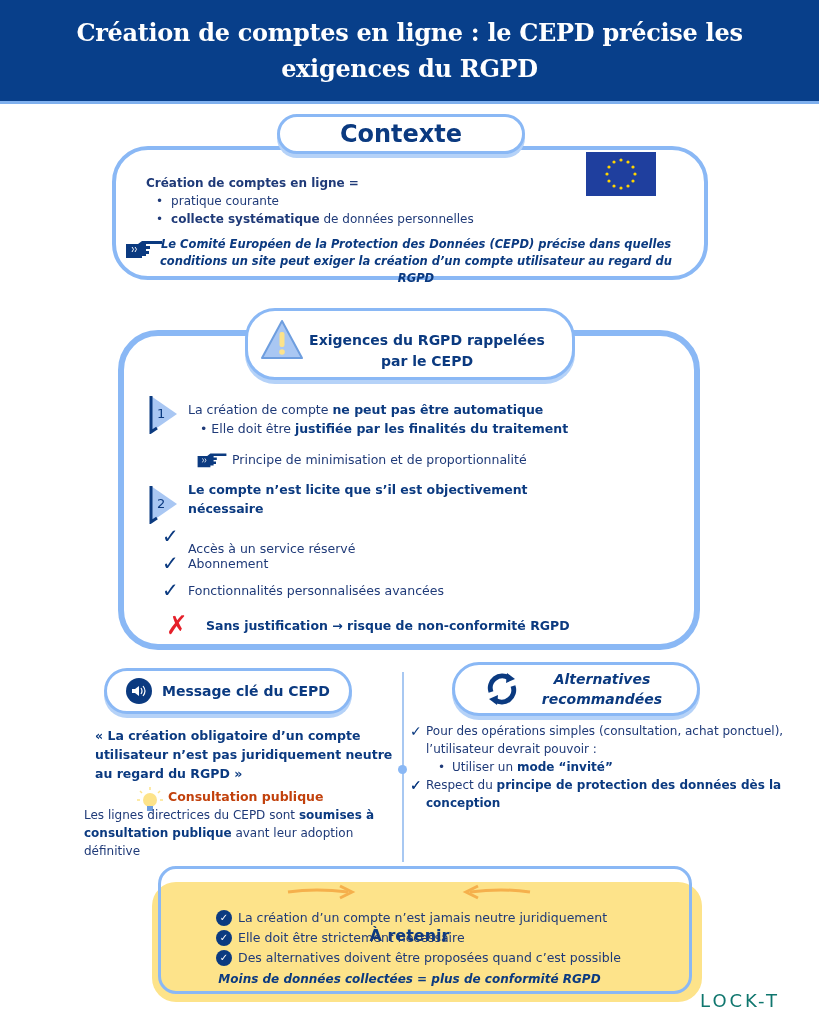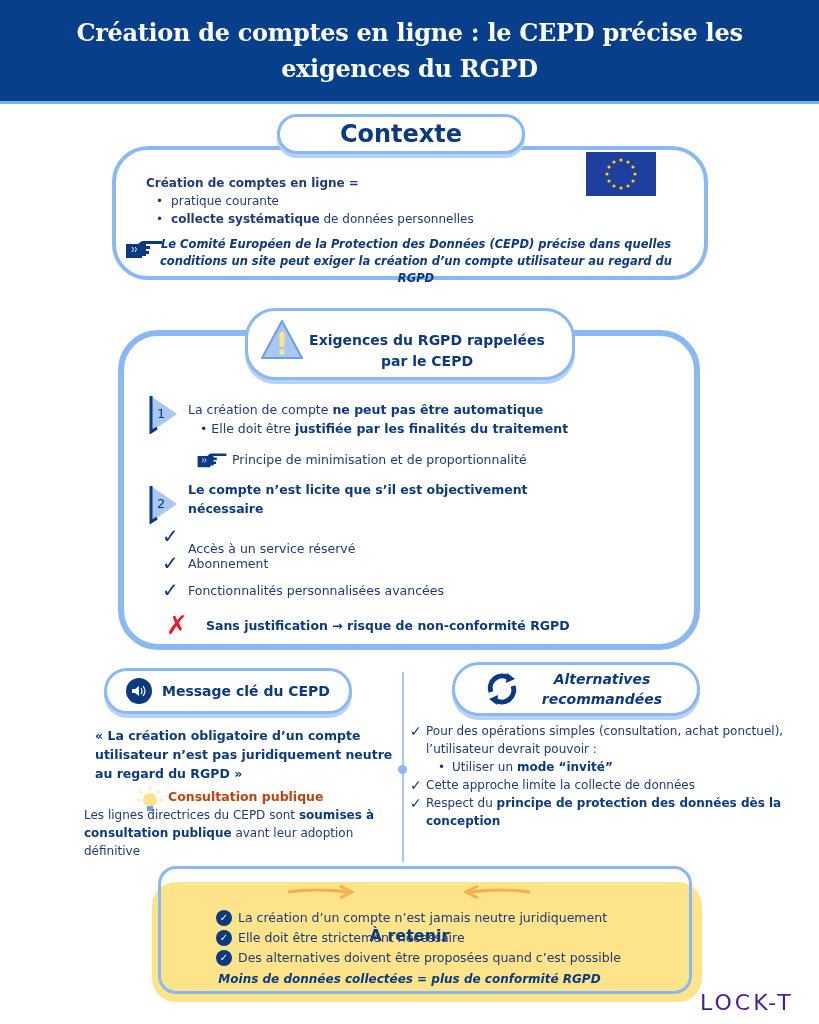--- a/index.html
+++ b/index.html
@@ -51,21 +51,21 @@
 
   .ret-yellow { position: absolute; left: 152px; top: 882px; width: 550px; height: 120px; background: #fde38a; border-radius: 24px; }
   .ret-border { position: absolute; left: 158px; top: 866px; width: 534px; height: 128px; border: 3px solid #8ab8f5; border-radius: 18px; }
   .ret-title { position: absolute; left: 0; width: 819px; top: 878px; text-align: center; font-size: 16px; font-weight: bold; color: #0b3a80; margin-top: 48px; }
   .ret-list { position: absolute; left: 216px; top: 908px; font-size: 12.5px; line-height: 20px; }
   .ret-item { display: flex; align-items: center; }
   .ret-check { width: 16px; height: 16px; border-radius: 50%; background: #0b3a80; color: #fff; font-size: 10px; display: inline-flex; align-items: center; justify-content: center; margin-right: 6px; font-weight: bold; }
   .ret-footer { position: absolute; left: 0; width: 819px; top: 972px; text-align: center; font-size: 12px; font-weight: bold; font-style: italic; color: #0b3a80; }
   .arrow-l, .arrow-r { position: absolute; top: 884px; }
 
-  .logo { position: absolute; left: 700px; top: 990px; font-size: 22px; color: #4c1d95; letter-spacing: 3px; font-family: "DejaVu Sans", sans-serif; font-weight: normal; }
+  .logo { position: absolute; left: 700px; top: 990px; font-size: 18px; color: #0f766e; letter-spacing: 3px; font-family: "DejaVu Sans", sans-serif; font-weight: normal; }
 </style>
 </head>
 <body>
 
 <div class="header">
   <h1>Création de comptes en ligne : le CEPD précise les exigences du RGPD</h1>
 </div>
 
 <div class="box ctx-box"></div>
 <div class="pill ctx-pill">
@@ -195,21 +195,21 @@
         <path d="M22 1 L30 7 L21 11 Z" fill="#0b3a80"></path>
         <path d="M28 14 A12 12 0 0 1 10 28" stroke="#0b3a80" stroke-width="5" fill="none"></path>
         <path d="M12 33 L4 27 L13 23 Z" fill="#0b3a80"></path>
       </svg>
   </span>
   <span style="width:130px;">Alternatives recommandées</span>
 </div>
 <div class="alt-list">
   <div class="alt-row"><span class="ck">✓</span><span>Pour des opérations simples (consultation, achat ponctuel), l’utilisateur devrait pouvoir :</span></div>
   <div class="alt-sub"><span>Utiliser un </span><b style="color:#0b3a80">mode “invité”</b></div>
-  <div class="alt-row"><span class="ck">✓</span><span>Cette approche limite la collecte de données</span></div>
+  <div class="alt-row"><span class="ck">✓</span></div>
   <div class="alt-row"><span class="ck">✓</span><span>Respect du </span><b style="color:#0b3a80">principe de protection des données dès la conception</b></div>
 </div>
 
 <div class="ret-yellow"></div>
 <div class="ret-border"></div>
 <span class="arrow-l" style="left:286px;">
   <svg width="70" height="16" viewBox="0 0 70 16">
       <path d="M2 8 Q30 4 62 8" stroke="#f5b04c" stroke-width="3" fill="none"></path>
       <path d="M54 2 L66 8 L54 14" stroke="#f5b04c" stroke-width="3" fill="none"></path>
     </svg>

